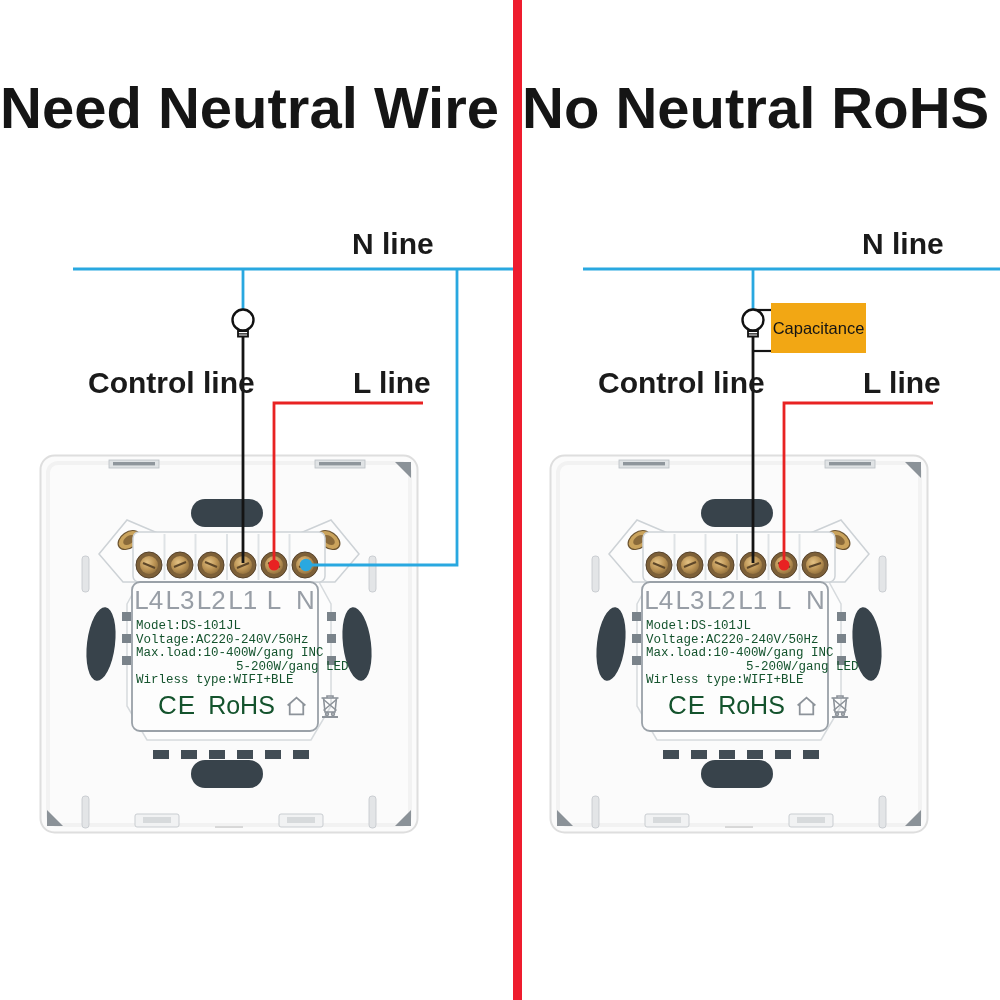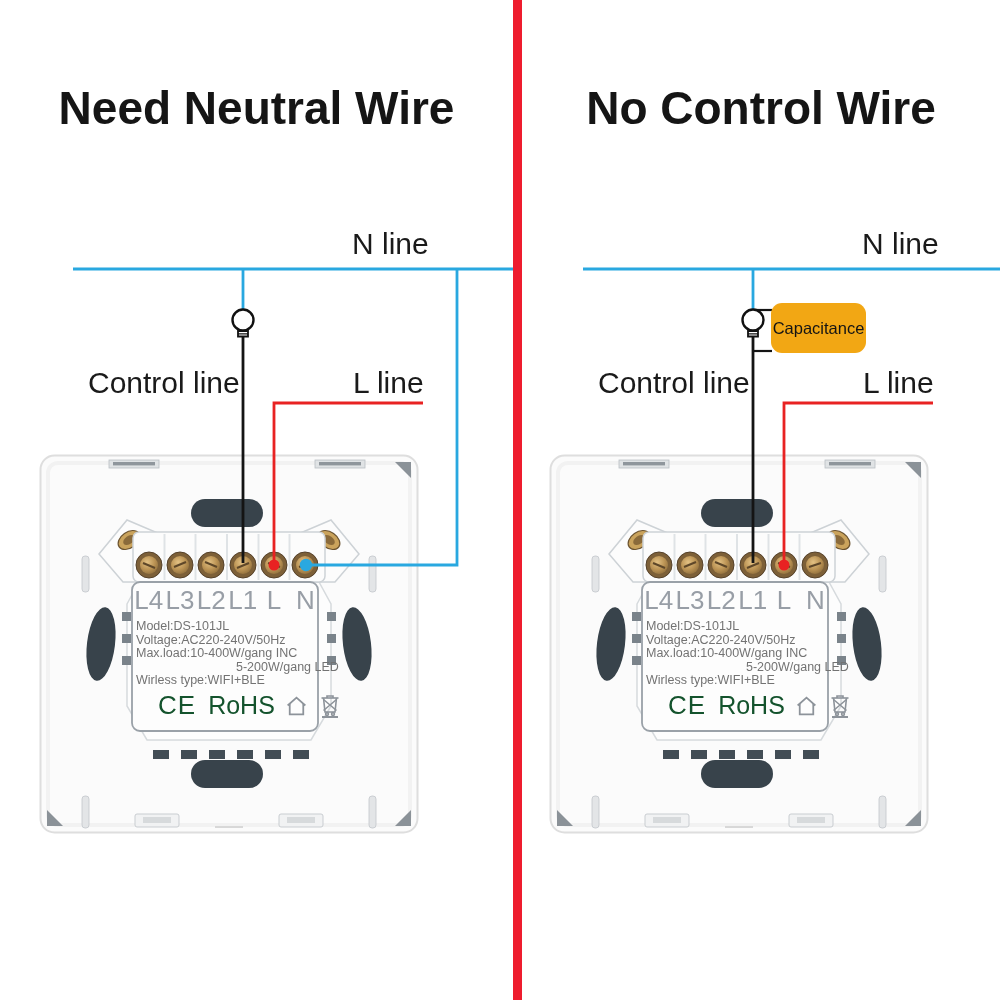--- a/index.html
+++ b/index.html
@@ -13,49 +13,49 @@
   .wire-l{stroke:var(--live-wire,#e82222);}
   .wire-c{stroke:var(--control-wire,#141414);}
   .wire-thin{stroke-width:2.2;}
   .dot-n{fill:var(--neutral-wire,#29a8e0);}
   .dot-l{fill:var(--live-wire,#e82222);}
 
   .divider{position:absolute;top:0;height:1000px;left:513px;width:9px;background:var(--divider,#ee1c2e);}
 
   .title{
     position:absolute;top:78px;height:60px;line-height:60px;
-    font-size:46px;font-weight:700;color:#151515;text-align:center;white-space:nowrap;
+    font-size:58px;font-weight:700;color:#151515;white-space:nowrap;
   }
   .title-left{left:0;width:513px;}
   .title-right{left:522px;width:478px;}
 
   .wire-label{
-    position:absolute;font-size:30px;color:#1a1a1a;white-space:nowrap;
+    position:absolute;font-size:30px;color:#1a1a1a;white-space:nowrap;font-weight:bold;
   }
 
   .cap-box{
     position:absolute;left:771px;top:303px;width:95px;height:50px;
     background:var(--capacitor-fill,#f2a714);
     display:flex;align-items:center;justify-content:center;
-    font-size:16.5px;color:#141414;border-radius:11px;
+    font-size:16.5px;color:#141414;
   }
 
   
   .switch-overlay{position:absolute;width:380px;height:380px;top:454px;pointer-events:none;}
   .sw-left{left:39px;}
   .sw-right{left:549px;}
   .term-row{
     position:absolute;left:94px;top:131px;width:188px;height:30px;
     display:flex;justify-content:space-between;
     font-size:26px;color:#989ea6;
   }
   .term-row span{flex:1;text-align:center;}
   .spec-block{
     position:absolute;left:97px;top:166px;width:184px;
-    font-size:12.5px;line-height:13.6px;color:#737373;white-space:nowrap;
+    font-size:12.5px;line-height:13.6px;color:#14532d;white-space:nowrap;font-family:Liberation Mono, monospace;
   }
   .spec-indent{margin-left:100px;}
   .cert-row{
     position:absolute;left:119px;top:236px;width:150px;height:30px;
     display:flex;align-items:center;color:#14532d;
   }
   .ce-mark{font-size:26px;letter-spacing:1px;}
   .rohs-text{font-size:25px;margin-left:12px;}
   .cert-icon{margin-left:9px;display:block;}
   .cert-icon svg{display:block;}
@@ -203,21 +203,21 @@
       <path class="wire wire-c" d="M753,337 V563"></path>
       <path class="wire wire-l" d="M784,563 V403 H933"></path>
       <use href="#bulb-icon" transform="translate(753,320)"></use>
       <circle class="dot-l" cx="784" cy="565" r="5.5"></circle>
     </g>
   </svg>
 
   <div class="divider"></div>
 
   <div class="title title-left">Need Neutral Wire</div>
-  <div class="title title-right">No Control Wire</div>
+  <div class="title title-right">No Neutral RoHS</div>
 
   <div class="wire-label" style="left:352px;top:227px;">N line</div>
   <div class="wire-label" style="left:88px;top:366px;">Control line</div>
   <div class="wire-label" style="left:353px;top:366px;">L line</div>
 
   <div class="wire-label" style="left:862px;top:227px;">N line</div>
   <div class="wire-label" style="left:598px;top:366px;">Control line</div>
   <div class="wire-label" style="left:863px;top:366px;">L line</div>
 
   <div class="cap-box">

